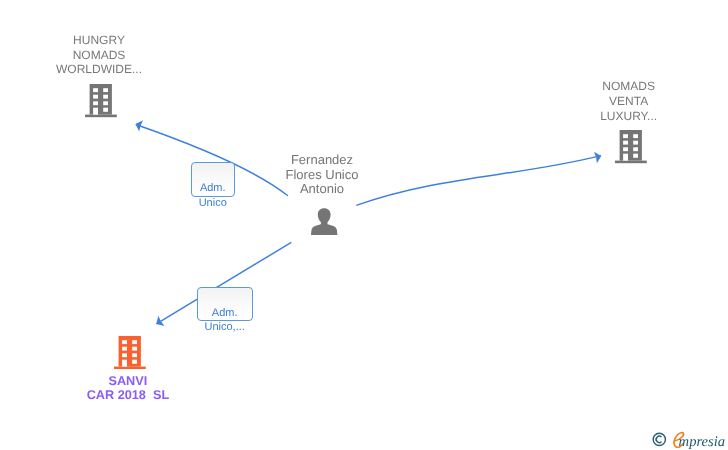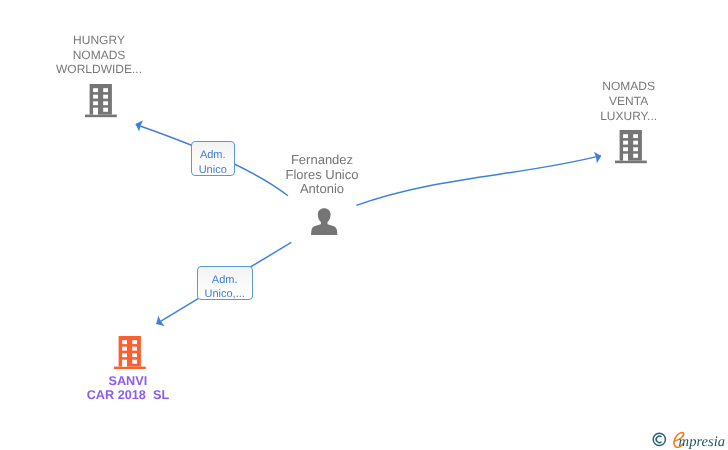--- a/index.html
+++ b/index.html
@@ -10,21 +10,21 @@
   #stage{position:absolute;left:0;top:0;width:728px;height:443px;background:#ffffff;}
   svg.edges{position:absolute;left:0;top:0;width:728px;height:450px;pointer-events:none;}
   .node{position:absolute;}
   .node-label{position:absolute;text-align:center;color:#787878;font-size:12px;line-height:14.6px;
               white-space:pre-line;width:140px;left:0;}
   .node-label.person{font-size:13px;color:#757575;}
   .node-label.bold{font-weight:bold;font-size:12.7px;color:#6f6f6f;line-height:14.8px;}
   .edge-label{position:absolute;box-sizing:border-box;border:1.5px solid #5a99da;border-radius:4px;
               background:linear-gradient(180deg,#f2f2f2 0%,#fafafa 50%,#ffffff 100%);
               color:#3b7dd8;font-size:11px;line-height:14.4px;text-align:center;
-              white-space:pre-line;padding-top:6px;}
+              white-space:pre-line;padding-top:18px;margin-top:21px;}
   .wm{position:absolute;}
   .wm-rest{color:#1f5869;font-size:14.6px;font-style:italic;font-family:"Liberation Serif",serif;
            line-height:18px;white-space:nowrap;}
 </style>
 </head>
 <body>
 
 <div id="stage">
 
   <svg class="edges" viewBox="0 0 728 450">

